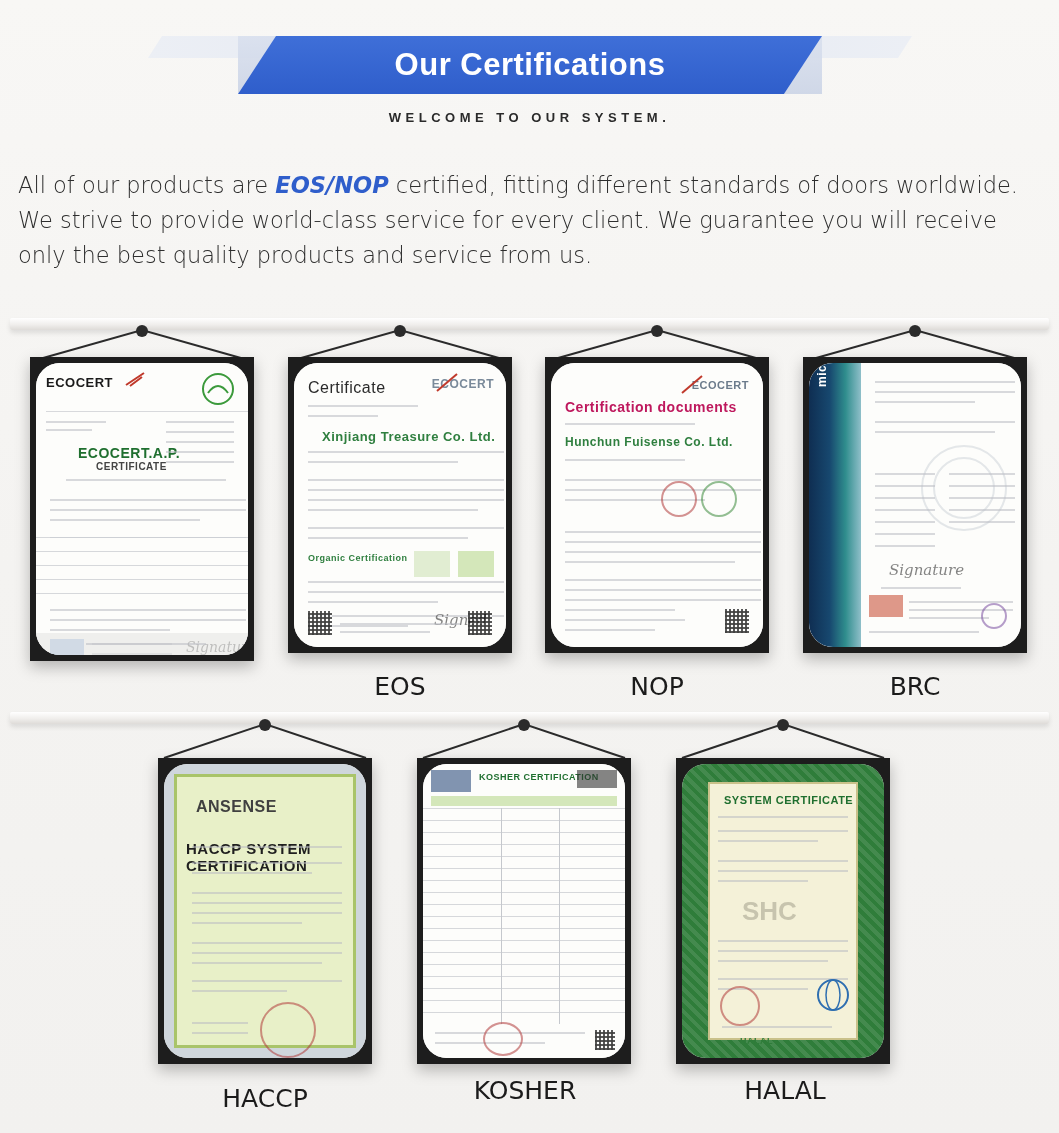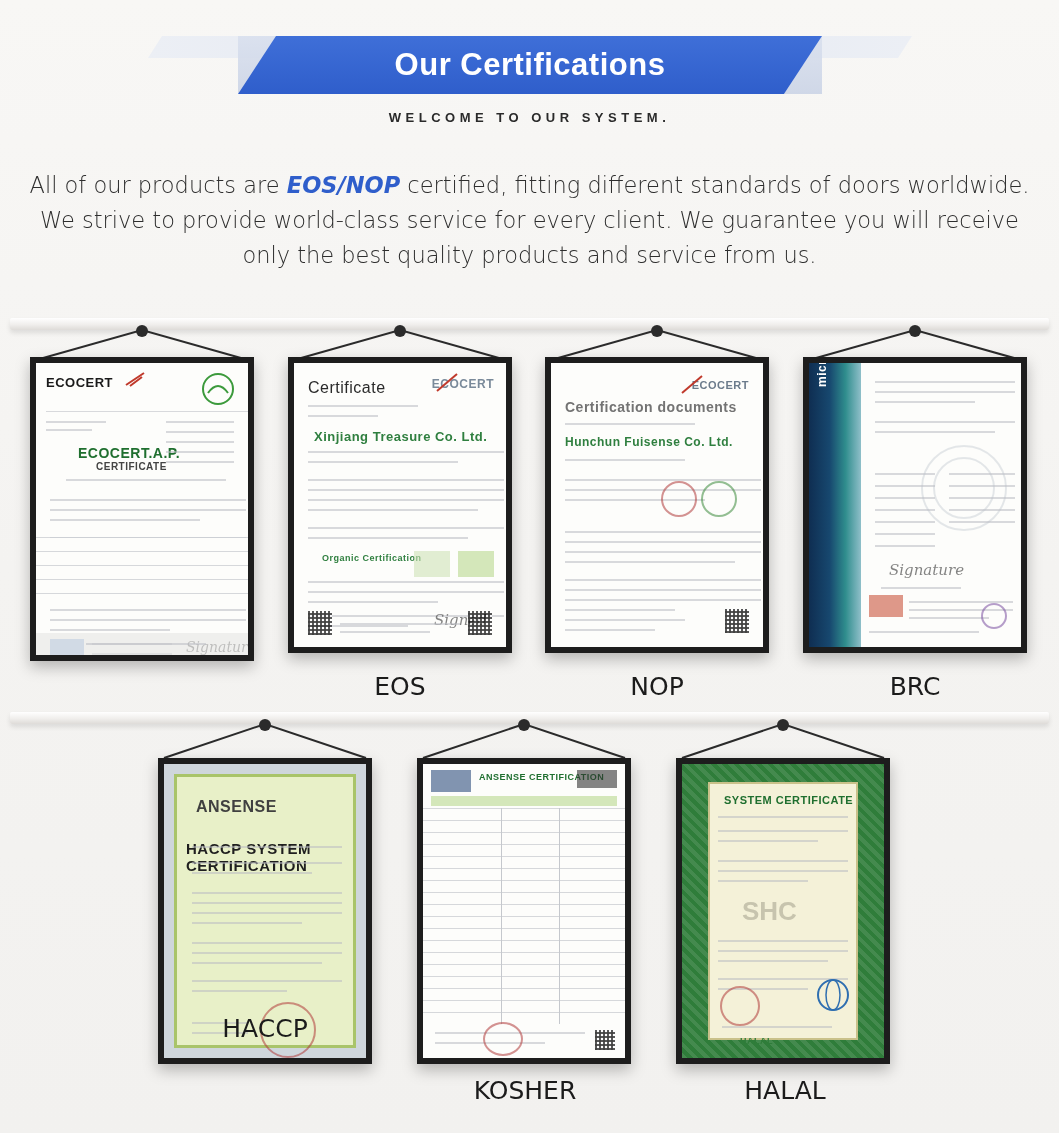--- a/index.html
+++ b/index.html
@@ -70,21 +70,20 @@
     letter-spacing: 4.5px;
     color: #2a2a2a;
     font-weight: bold;
   }
 
   
   .intro {
     position: absolute;
     top: 168px;
     left: 18px; right: 18px;
-    text-align: center;
     font-size: 22.5px;
     line-height: 35px;
     color: #2e2e2e;
     font-family: "DejaVu Sans", sans-serif;
     font-weight: 300;
   }
   .intro .hl {
     color: #2f5ecb;
     font-weight: bold;
     font-style: italic;
@@ -115,20 +114,21 @@
     position: absolute;
     background: #1d1d1d;
     padding: 6px;
     box-shadow: 0 6px 14px rgba(0,0,0,.26);
   }
   .frame .mat {
     width: 100%; height: 100%;
     background: #ffffff;
     overflow: hidden;
     position: relative;
+    border-radius: 24px;
   }
   .caption {
     position: absolute;
     text-align: center;
     font-size: 25px;
     color: #1b1b1b;
     font-family: "DejaVu Sans", sans-serif;
     white-space: nowrap;
   }
 
@@ -282,30 +282,30 @@
   <div class="frame" style="left:288px; top:357px; width:224px; height:296px;">
     <div class="mat">
       <div class="doc">
         <div class="logo-text" style="left:14px; top:16px; font-size:16px; color:#2a2a2a; font-weight:normal;">Certificate</div>
         <div class="logo-text" style="right:12px; top:14px; font-size:12px; color:#7a8a9a;">ECOCERT</div>
         <svg style="position:absolute; right:46px; top:8px;" width="26" height="24">
             <path d="M3 20 L23 3" stroke="#c0392b" stroke-width="2"></path>
           </svg>
         <div class="line" style="left:14px; top:42px; width:110px;"></div>
         <div class="line" style="left:14px; top:52px; width:70px;"></div>
-        <div class="logo-text" style="left:20px; top:66px; font-size:13px; color:#2f7f3f;">Xinjiang Treasure Co. Ltd.</div>
+        <div class="logo-text" style="left:28px; top:66px; font-size:13px; color:#2f7f3f;">Xinjiang Treasure Co. Ltd.</div>
         <div class="line" style="left:14px; top:88px; width:196px;"></div>
         <div class="line" style="left:14px; top:98px; width:150px;"></div>
         <div class="line" style="left:14px; top:116px; width:196px;"></div>
         <div class="line" style="left:14px; top:126px; width:196px;"></div>
         <div class="line" style="left:14px; top:136px; width:196px;"></div>
         <div class="line" style="left:14px; top:146px; width:170px;"></div>
         <div class="line" style="left:14px; top:164px; width:196px;"></div>
         <div class="line" style="left:14px; top:174px; width:160px;"></div>
-        <div class="logo-text" style="left:28px; top:190px; font-size:9px; color:#2f7f3f;">Organic Certification</div>
+        <div class="logo-text" style="left:14px; top:190px; font-size:9px; color:#2f7f3f;">Organic Certification</div>
         <div class="blk" style="left:120px; top:188px; width:36px; height:26px; background:#cfe3b8;"></div>
         <div class="blk" style="left:164px; top:188px; width:36px; height:26px; background:#b9d98f;"></div>
         <div class="line" style="left:14px; top:218px; width:196px;"></div>
         <div class="line" style="left:14px; top:228px; width:196px;"></div>
         <div class="line" style="left:14px; top:238px; width:130px;"></div>
         <div class="line" style="left:14px; top:252px; width:196px;"></div>
         <div class="line" style="left:14px; top:262px; width:100px;"></div>
         <div class="sig" style="left:140px; top:248px; font-size:15px;">Signed</div>
         <div class="qr" style="left:14px; bottom:12px; width:24px; height:24px;"></div>
         <div class="qr" style="right:14px; bottom:12px; width:24px; height:24px;"></div>
@@ -316,21 +316,21 @@
   </div>
   <div class="caption" style="left:288px; top:672px; width:224px;">EOS</div>
 
   <div class="frame" style="left:545px; top:357px; width:224px; height:296px;">
     <div class="mat">
       <div class="doc">
         <div class="logo-text" style="right:14px; top:16px; font-size:11px; color:#6b7b8b;">ECOCERT</div>
         <svg style="position:absolute; right:58px; top:10px;" width="26" height="24">
             <path d="M3 20 L23 3" stroke="#c0392b" stroke-width="2"></path>
           </svg>
-        <div class="logo-text" style="left:14px; top:36px; font-size:14px; color:#737373; font-weight:bold;">Certification documents</div>
+        <div class="logo-text" style="left:14px; top:36px; font-size:14px; color:#be185d; font-weight:bold;">Certification documents</div>
         <div class="line" style="left:14px; top:60px; width:130px;"></div>
         <div class="logo-text" style="left:14px; top:72px; font-size:12px; color:#2f7f3f;">Hunchun Fuisense Co. Ltd.</div>
         <div class="line" style="left:14px; top:96px; width:120px;"></div>
         <div class="line" style="left:14px; top:116px; width:196px;"></div>
         <div class="line" style="left:14px; top:126px; width:196px;"></div>
         <div class="line" style="left:14px; top:136px; width:140px;"></div>
         <div class="stamp" style="left:110px; top:118px; width:36px; height:36px;"></div>
         <div class="stamp" style="left:150px; top:118px; width:36px; height:36px; border-color:#3c8a3c;"></div>
         <div class="line" style="left:14px; top:168px; width:196px;"></div>
         <div class="line" style="left:14px; top:178px; width:196px;"></div>
@@ -425,27 +425,27 @@
         <div class="line" style="left:28px; top:188px; width:150px;"></div>
         <div class="line" style="left:28px; top:198px; width:130px;"></div>
         <div class="line" style="left:28px; top:216px; width:150px;"></div>
         <div class="line" style="left:28px; top:226px; width:95px;"></div>
         <div class="stamp" style="left:96px; top:238px; width:56px; height:56px;"></div>
         <div class="line" style="left:28px; top:258px; width:56px;"></div>
         <div class="line" style="left:28px; top:268px; width:56px;"></div>
       </div>
     </div>
   </div>
-  <div class="caption" style="left:150px; top:1014px; width:230px;">HACCP</div>
+  <div class="caption" style="left:150px; top:1084px; width:230px;">HACCP</div>
 
   <div class="frame" style="left:417px; top:758px; width:214px; height:306px;">
     <div class="mat">
       <div class="doc">
         <div class="blk" style="left:8px; top:6px; width:40px; height:22px; background:#2f4f7f;"></div>
-        <div class="logo-text" style="left:56px; top:8px; font-size:9px; color:#1f6f2f;">ANSENSE CERTIFICATION</div>
+        <div class="logo-text" style="left:56px; top:8px; font-size:9px; color:#1f6f2f;">KOSHER CERTIFICATION</div>
         <div class="blk" style="right:8px; top:6px; width:40px; height:18px; background:#333;"></div>
         <div class="blk" style="left:8px; top:32px; width:186px; height:10px; background:#b9d98f;"></div>
         <div class="grid-row" style="top:44px;"></div>
         <div class="grid-row" style="top:56px;"></div>
         <div class="grid-row" style="top:68px;"></div>
         <div class="grid-row" style="top:80px;"></div>
         <div class="grid-row" style="top:92px;"></div>
         <div class="grid-row" style="top:104px;"></div>
         <div class="grid-row" style="top:116px;"></div>
         <div class="grid-row" style="top:128px;"></div>

